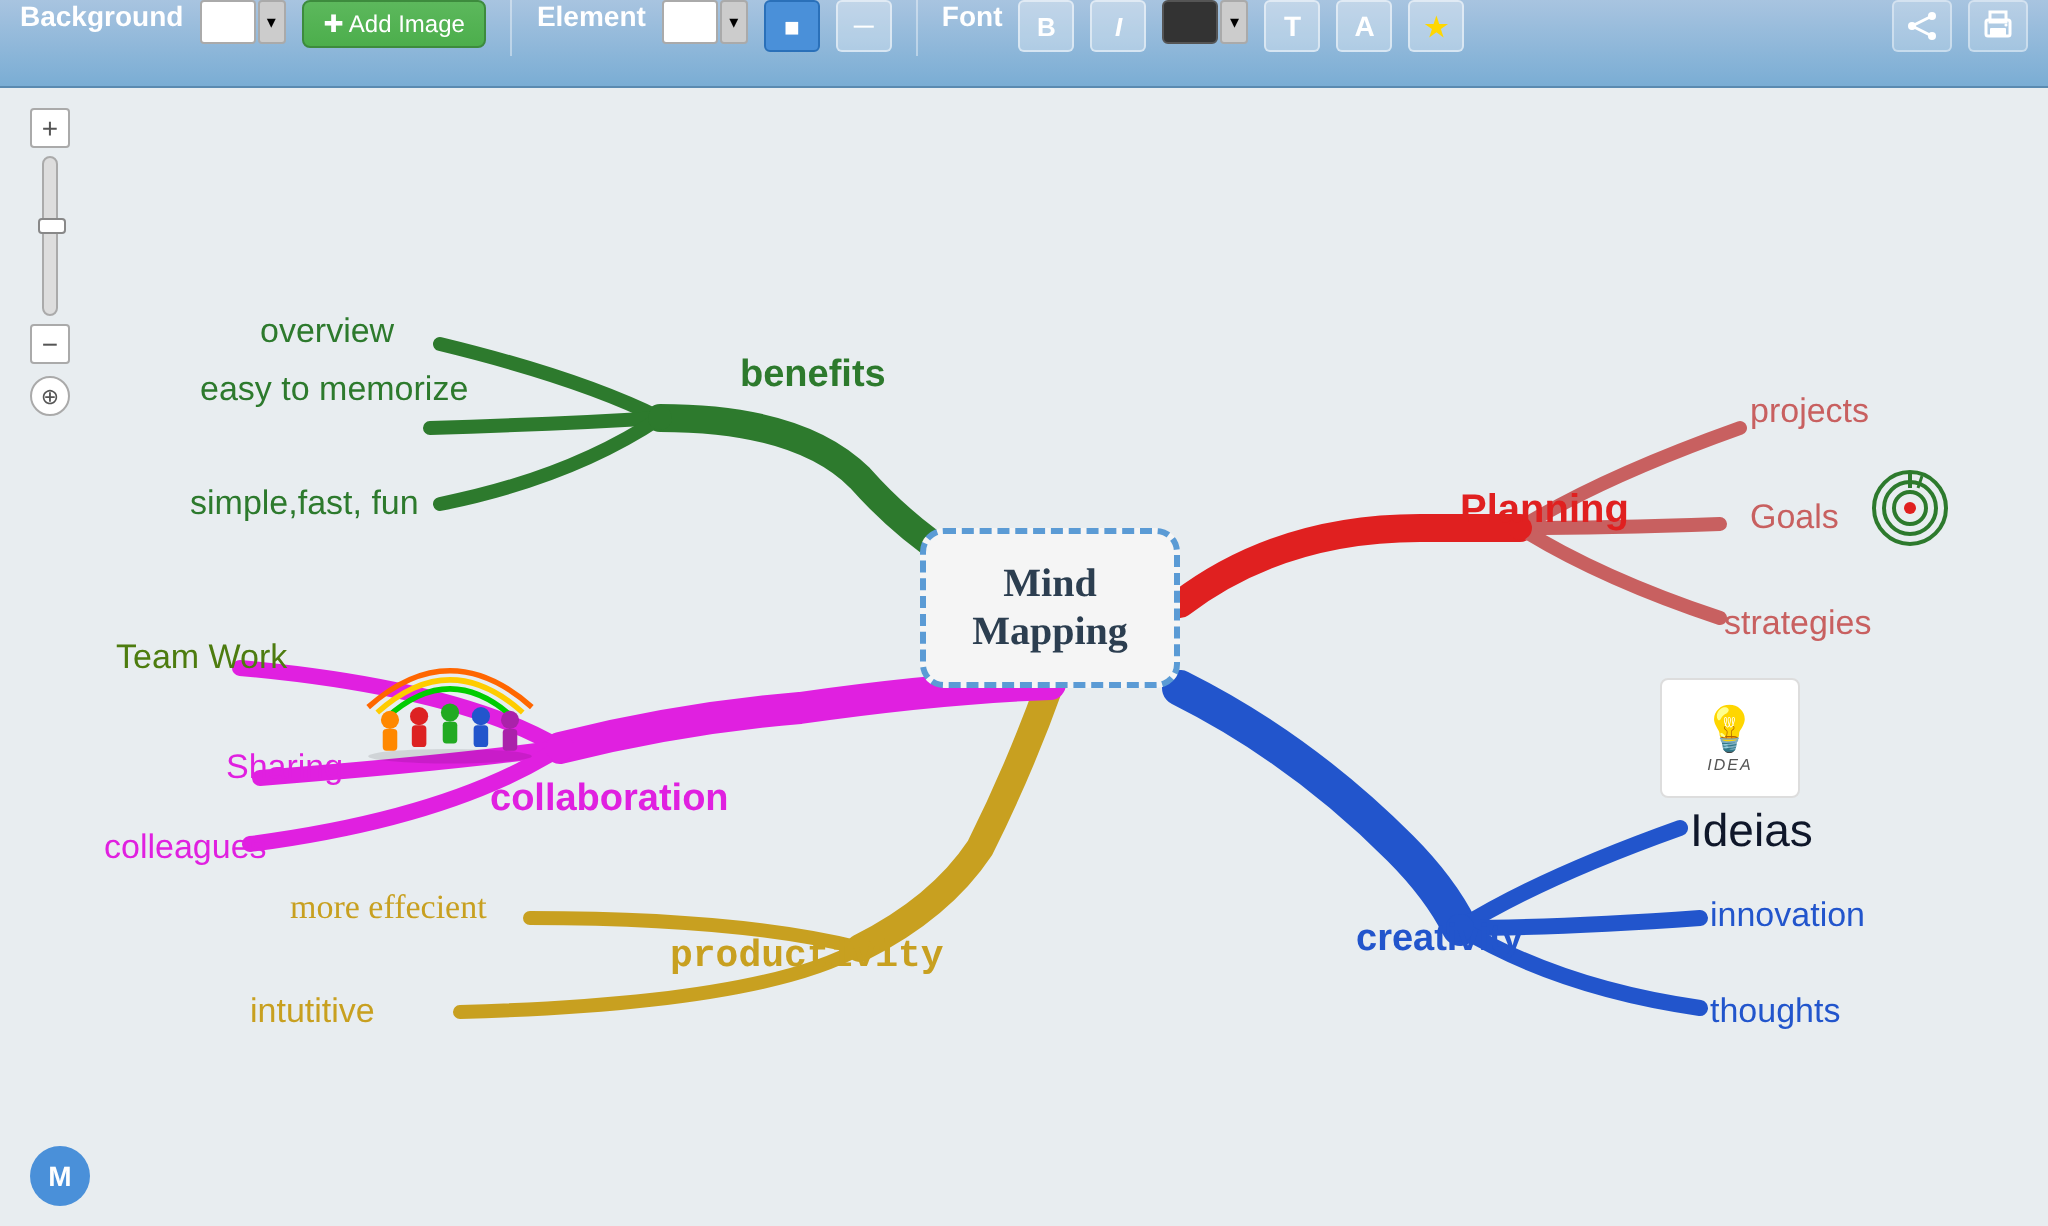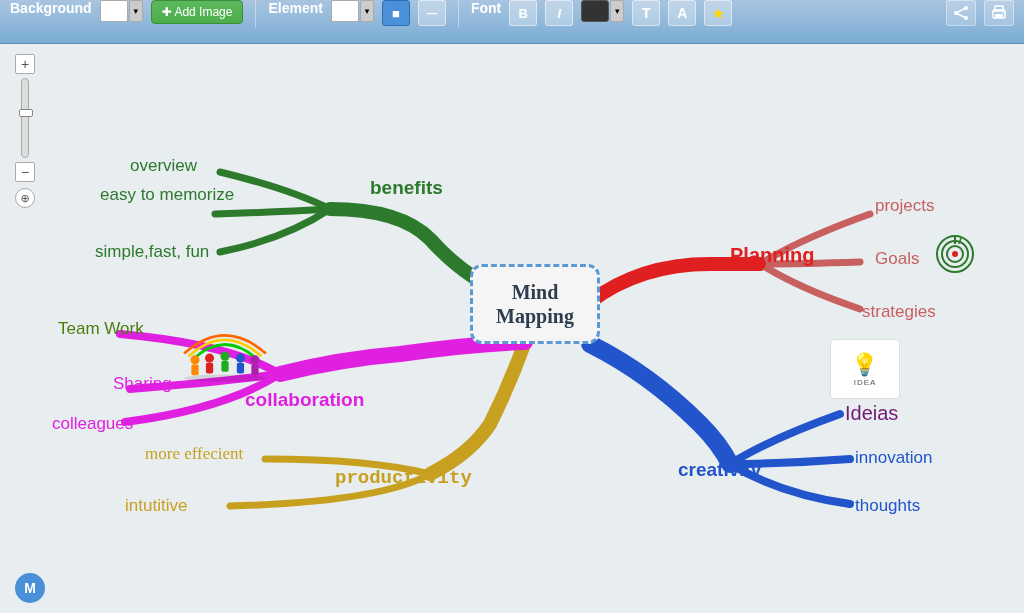--- a/index.html
+++ b/index.html
@@ -159,21 +159,21 @@
     
     #mind-map-svg {
       position: absolute;
       top: 0; left: 0;
       width: 100%; height: 100%;
     }
 
     
     .center-node {
       position: absolute;
-      left: 470px;
+      left: 460px;
       top: 220px;
       width: 130px;
       height: 80px;
       border: 3px dashed #5b9bd5;
       border-radius: 12px;
       background: #f5f5f5;
       display: flex;
       align-items: center;
       justify-content: center;
       text-align: center;
@@ -205,20 +205,21 @@
       justify-content: center;
       z-index: 5;
     }
     .idea-bulb {
       font-size: 22px;
     }
     .idea-label {
       font-size: 8px;
       color: #555;
       letter-spacing: 1px;
+      font-style: italic;
     }
 
     
     .team-image {
       position: absolute;
       width: 100px; height: 80px;
       display: flex;
       align-items: center;
       justify-content: center;
       z-index: 5;
@@ -363,21 +364,21 @@
       <circle cx="20" cy="20" r="3" fill="#e02020"></circle>
       <line x1="20" y1="2" x2="20" y2="10" stroke="#2d7a2d" stroke-width="2"></line>
       <line x1="26" y1="4" x2="24" y2="10" stroke="#2d7a2d" stroke-width="1.5"></line>
     </svg>
   </div>
 
   <div class="node-text" style="left:862px;top:258px;font-size:17px;color:#c86060;">strategies</div>
 
   <div class="node-text" style="left:635px;top:415px;font-size:19px;color:#2255cc;font-weight:bold;margin-left:43px;">creativity</div>
 
-  <div class="node-text" style="left:845px;top:358px;font-size:20px;color:#701a75;">Ideias</div>
+  <div class="node-text" style="left:845px;top:358px;font-size:23px;color:#0f172a;">Ideias</div>
 
   <div class="node-text" style="left:855px;top:404px;font-size:17px;color:#2255cc;">innovation</div>
 
   <div class="node-text" style="left:855px;top:452px;font-size:17px;color:#2255cc;">thoughts</div>
 
   <div class="idea-box" style="left:830px;top:295px;">
     <div class="idea-bulb">💡</div>
     <div class="idea-label">IDEA</div>
   </div>
 

